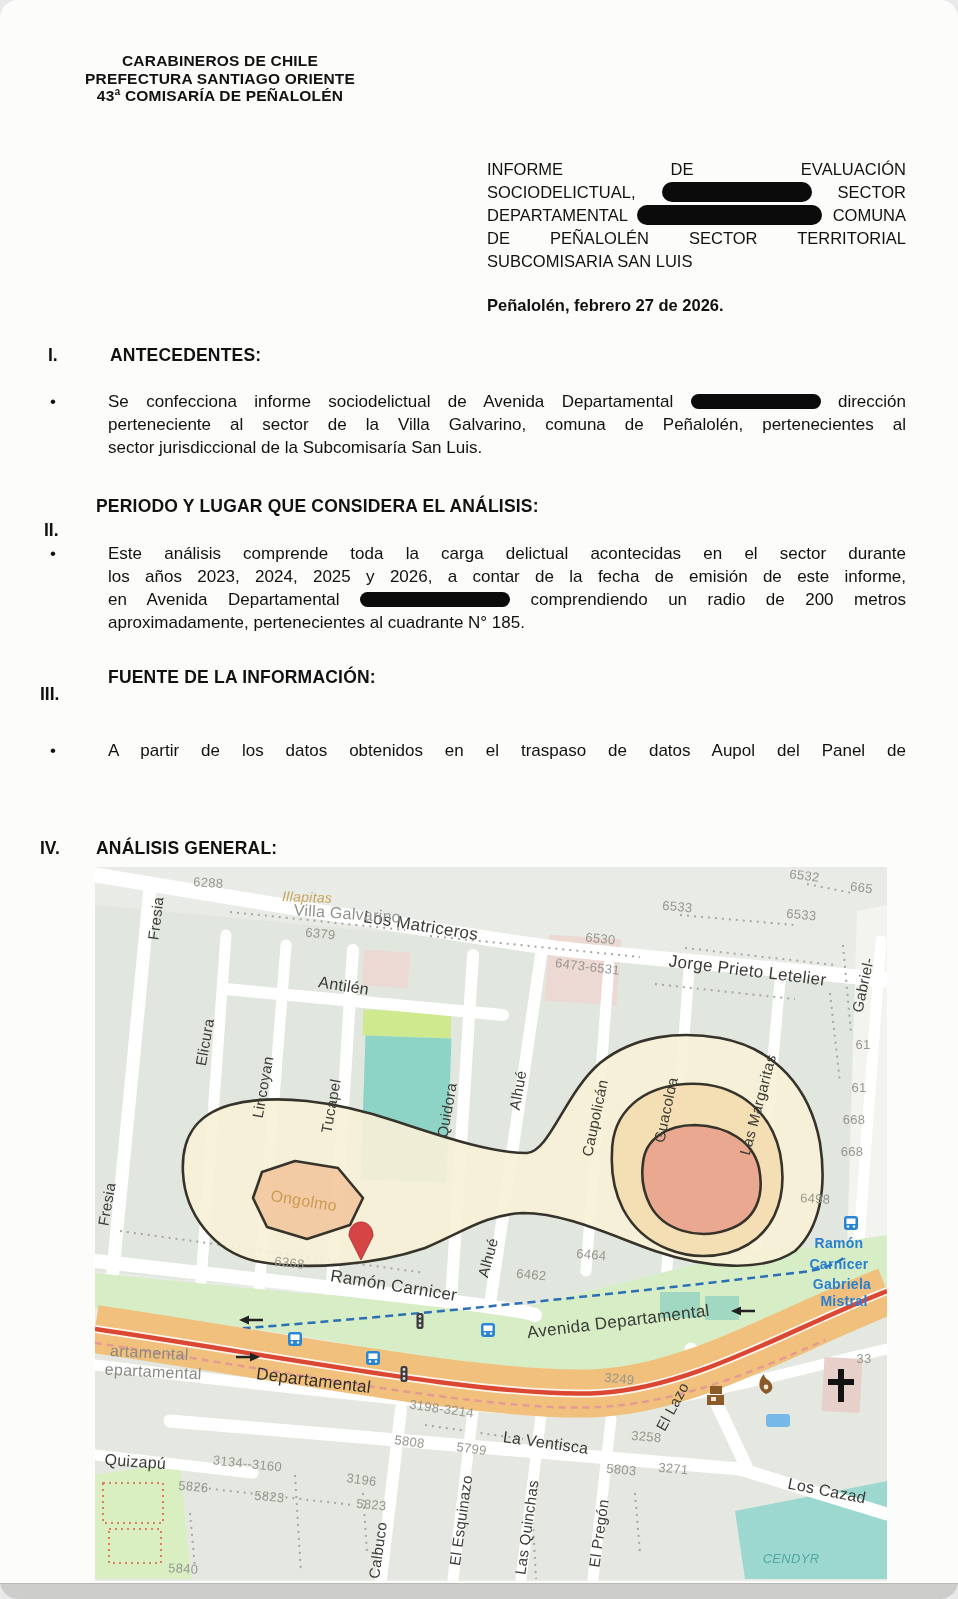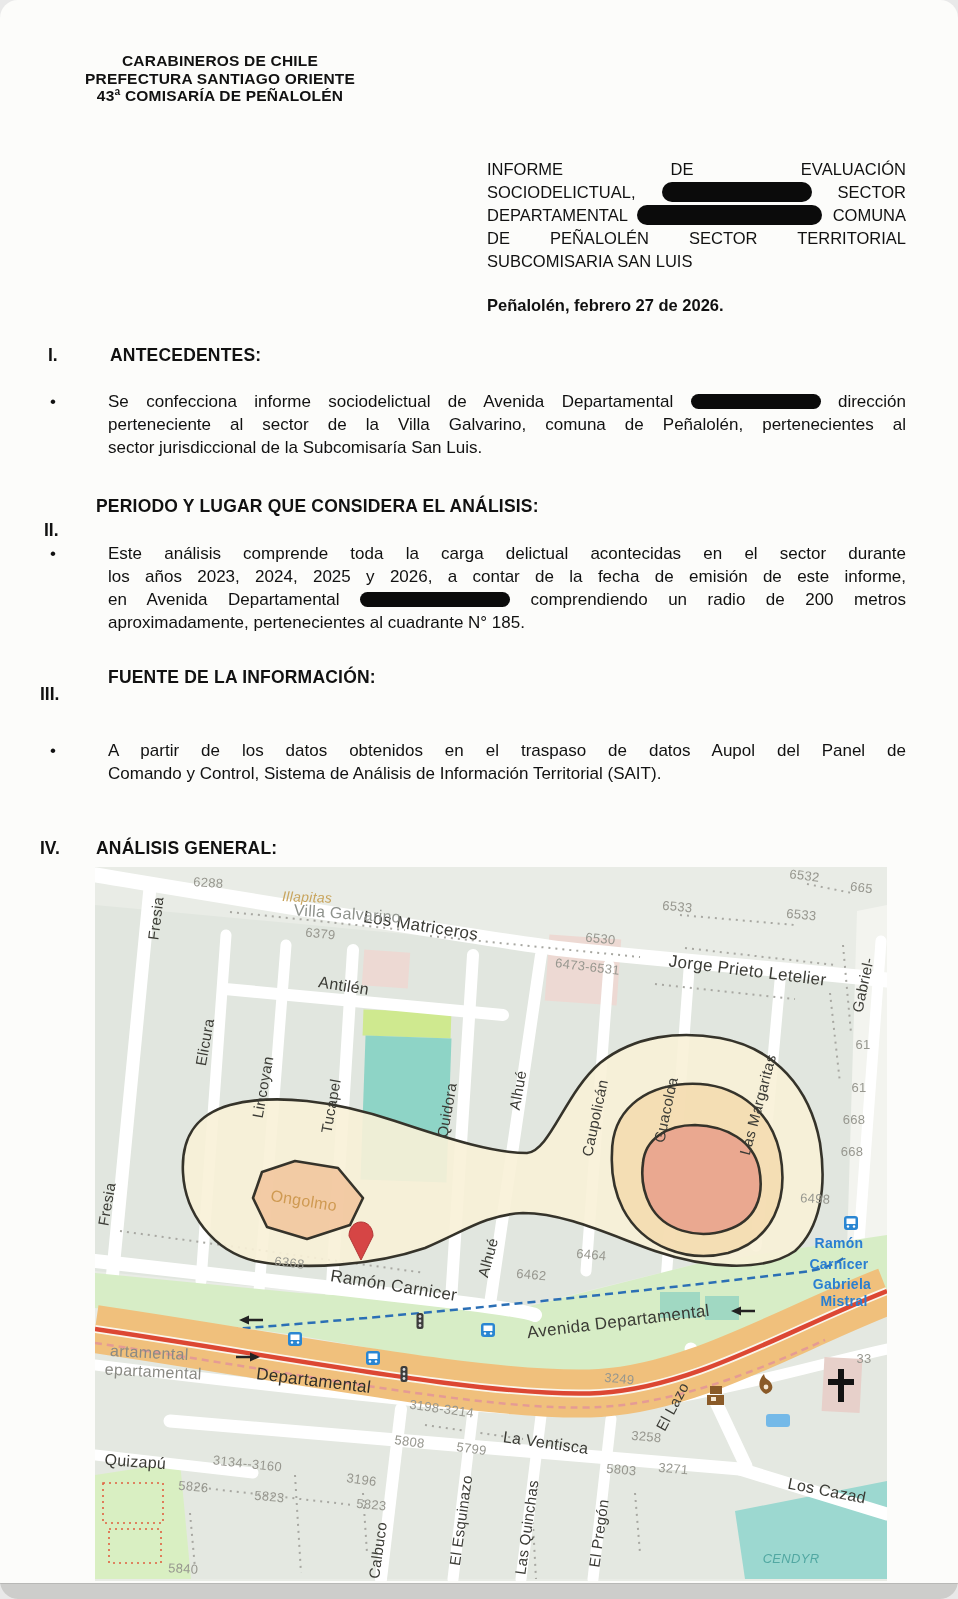--- a/index.html
+++ b/index.html
@@ -59,21 +59,20 @@
         <div class="jline"><span>Este análisis comprende toda la carga delictual acontecidas en el sector durante</span></div>
         <div class="jline"><span>los años 2023, 2024, 2025 y 2026, a contar de la fecha de emisión de este informe,</span></div>
         <div class="jline"><span>en Avenida Departamental </span><span class="redact" style="width: 150px;"></span><span> comprendiendo un radio de 200 metros</span></div>
         <div class="jline last"><span>aproximadamente, pertenecientes al cuadrante N° 185.</span></div>
       </div>
       <div class="sec-num" style="left: 40px; top: 684px;">III.</div>
       <div class="sec-head" style="left: 108px; top: 667px;">FUENTE DE LA INFORMACIÓN:</div>
       <div class="bullet" style="left: 108px; top: 739px;">
         <span class="dot">•</span>
         <div class="jline"><span>A partir de los datos obtenidos en el traspaso de datos Aupol del Panel de</span></div>
-        <div class="jline last"><span>Comando y Control, Sistema de Análisis de Información Territorial (SAIT).</span></div>
       </div>
       <div class="sec-num" style="left: 40px; top: 838px;">IV.</div>
       <div class="sec-head" style="left: 96px; top: 838px;">ANÁLISIS GENERAL:</div>
     </div>
 
   <div class="map-wrap">
     <svg id="map-svg" width="792" height="728" viewBox="0 0 792 728">
         <rect x="0" y="14" width="792" height="714" fill="#e9ece6"></rect>
         <path d="M0,52 C300,80 600,108 792,126 L792,382 L605,410 L435,452 L205,438 L0,418 Z" fill="#e1e6df"></path>
         <path d="M0,500 L300,540 L530,556 L700,480 L792,455 L792,726 L0,726 Z" fill="#e4e8e1"></path>

